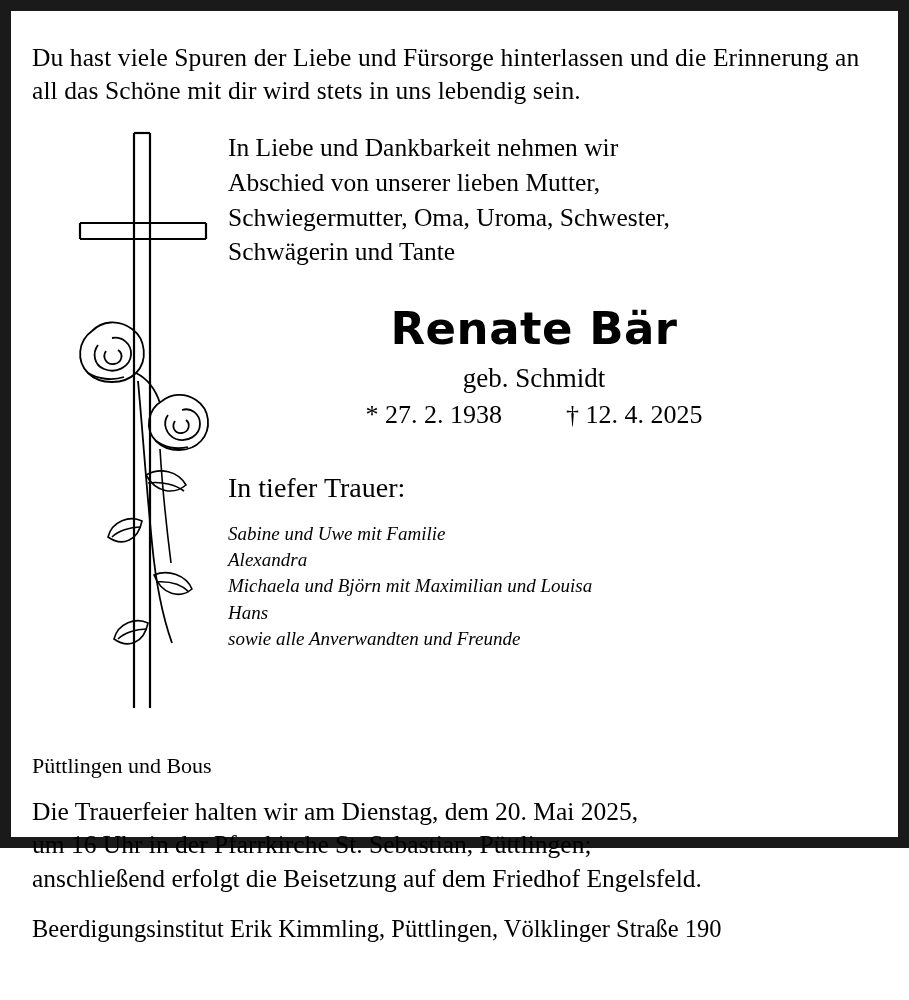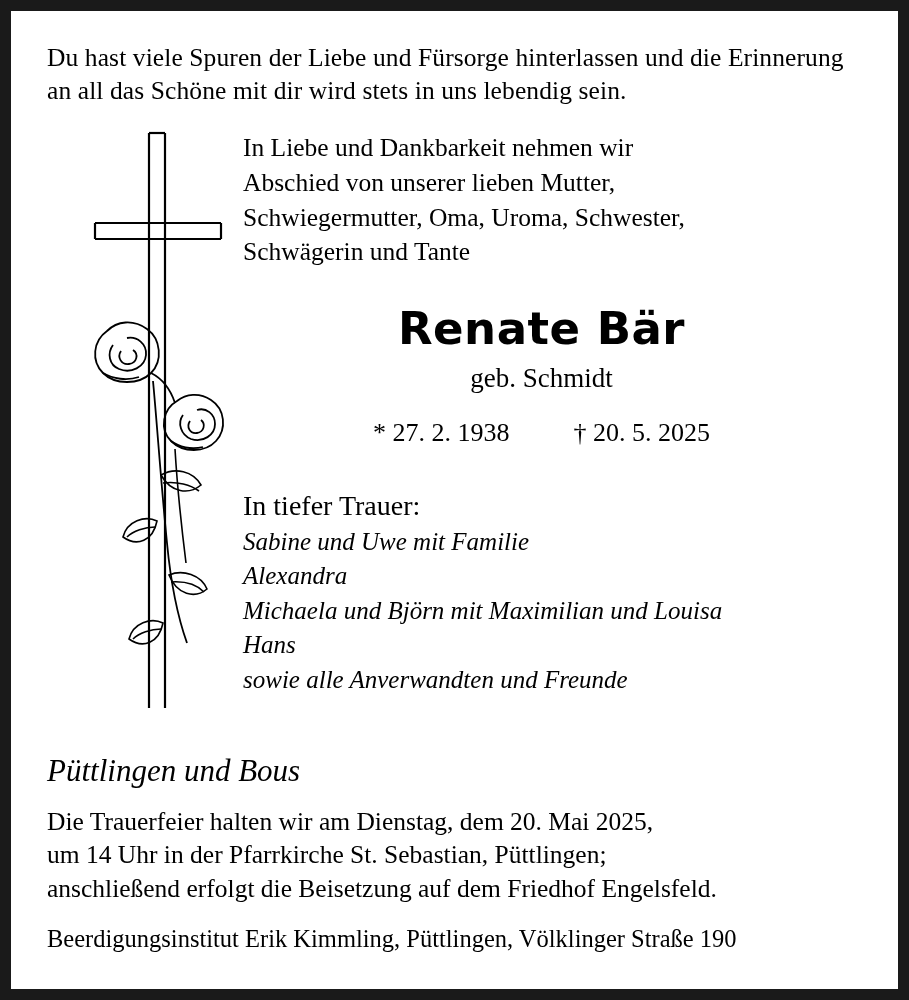--- a/index.html
+++ b/index.html
@@ -10,24 +10,24 @@
   body {
     width: 909px;
     height: 1000px;
     font-family: "Liberation Serif", serif;
     color: #000000;
     overflow: hidden;
   }
   .notice {
     box-sizing: border-box;
     width: 909px;
-    height: 1000px;
+    height: 848px;
     border: 11px solid #1a1a1a;
     background: #ffffff;
-    padding: 26px 32px 18px 32px;
+    padding: 26px 32px 18px 17px;
     position: relative;
   }
   .epitaph {
     font-size: 25.5px;
     line-height: 1.30;
     letter-spacing: 0.1px;
     margin: 4px 0 0 4px;
     white-space: pre-line;
   }
   .body-area {
@@ -62,47 +62,46 @@
     letter-spacing: 0.5px;
     margin-top: 34px;
     line-height: 1.1;
   }
   .born-name {
     font-size: 27px;
     margin-top: 10px;
   }
   .dates {
     font-size: 26px;
-    margin-top: 24px;
+    margin-top: 6px;
     display: flex;
     justify-content: center;
     gap: 64px;
     align-items: flex-end;
   }
   .dates span {
     white-space: nowrap;
   }
   .mourners {
     margin-top: 40px;
   }
   .mourners-title {
     font-size: 28px;
     line-height: 1.3;
   }
   .mourners-list {
-    font-size: 25px;
+    font-size: 19px;
     font-style: italic;
     line-height: 1.38;
     white-space: pre-line;
-    margin-top: 0;
+    margin-top: 14px;
   }
   .places {
-    font-size: 31px;
+    font-size: 22px;
     margin: 30px 0 0 4px;
-    font-style: italic;
   }
   .service {
     font-size: 25.5px;
     line-height: 1.30;
     margin: 16px 0 0 4px;
     white-space: pre-line;
   }
   .funeral-home {
     font-size: 24.5px;
     margin: 20px 0 0 4px;
@@ -167,37 +166,37 @@
       <div class="intro">In Liebe und Dankbarkeit nehmen wir
 Abschied von unserer lieben Mutter,
 Schwiegermutter, Oma, Uroma, Schwester,
 Schwägerin und Tante</div>
 
       <div class="name-block">
         <div class="deceased-name">Renate Bär</div>
         <div class="born-name">geb. Schmidt</div>
         <div class="dates">
           <span>* 27. 2. 1938</span>
-          <span>† 20. 5. 2025</span>
+          <span>† 12. 4. 2025</span>
         </div>
       </div>
 
       <div class="mourners">
         <div class="mourners-title">In tiefer Trauer:</div>
         <div class="mourners-list">Sabine und Uwe mit Familie
 Alexandra
 Michaela und Björn mit Maximilian und Louisa
 Hans
 sowie alle Anverwandten und Freunde</div>
       </div>
 
     </div>
   </div>
 
   <div class="places">Püttlingen und Bous</div>
 
   <div class="service">Die Trauerfeier halten wir am Dienstag, dem 20. Mai 2025,
-um 14 Uhr in der Pfarrkirche St. Sebastian, Püttlingen;
+um 16 Uhr in der Pfarrkirche St. Sebastian, Püttlingen;
 anschließend erfolgt die Beisetzung auf dem Friedhof Engelsfeld.</div>
 
   <div class="funeral-home">Beerdigungsinstitut Erik Kimmling, Püttlingen, Völklinger Straße 190</div>
 
 </div>
 
 </body></html>

